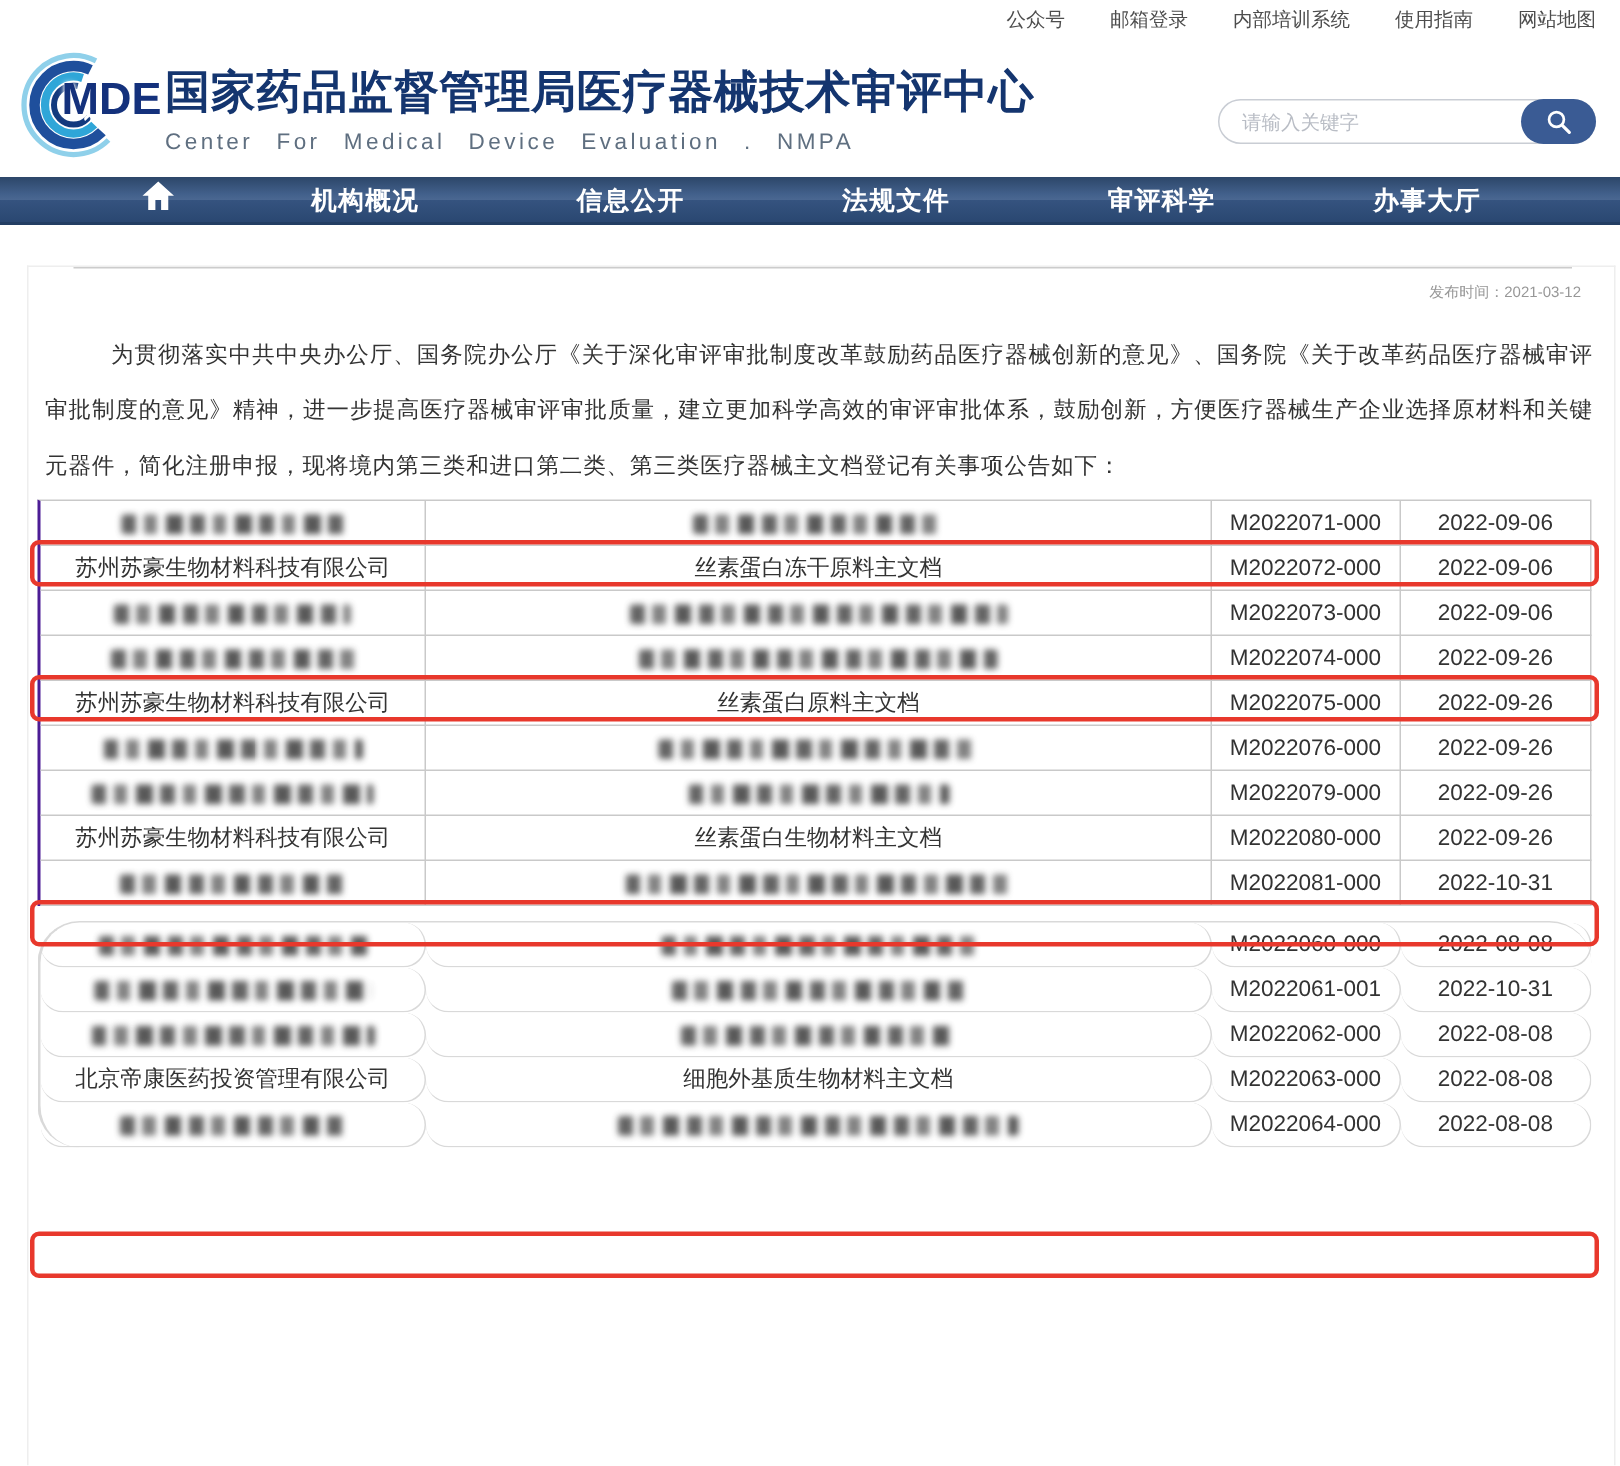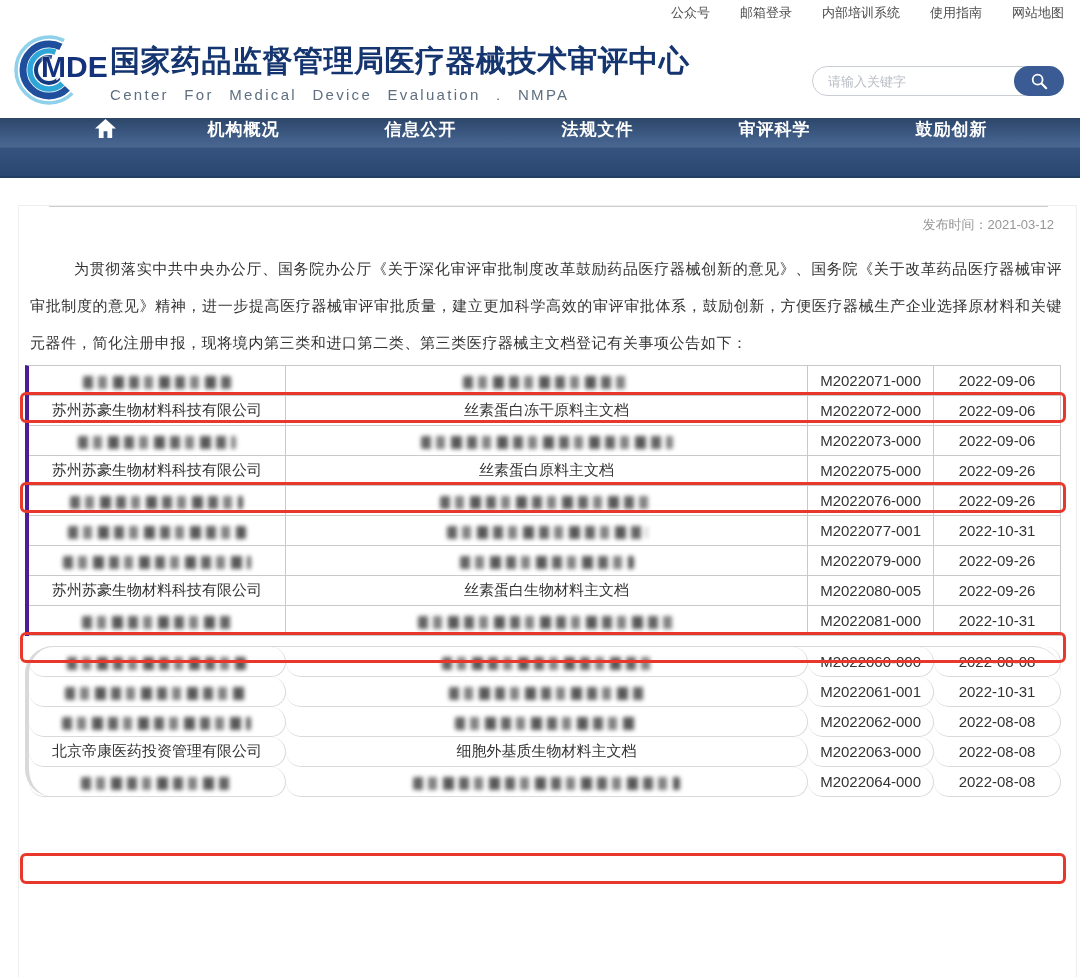--- a/index.html
+++ b/index.html
@@ -26,41 +26,41 @@
   
   .search { position: absolute; right: 16px; top: 40px; width: 252px; height: 30px;
     border: 1px solid #c9cdd4; border-radius: 16px; display: flex; align-items: stretch; background: #fff; }
   .search input { flex: 1; border: none; outline: none; background: transparent;
     padding-left: 15px; font-size: 13px; color: #555; border-radius: 16px; }
   .search input::placeholder { color: #b9bdc5; }
   .search-btn { width: 50px; margin: -1px; border: none; background: #3a5b94; border-radius: 16px;
     display: flex; align-items: center; justify-content: center; cursor: pointer; }
 
   
-  .nav { height: 60px; display: flex; padding: 0 40px 0 55px;
+  .nav { height: 32px; display: flex; align-items: center; padding: 0 40px 0 55px;
     background: linear-gradient(180deg, #2c4669 0%, #42608b 38%, #4a6791 50%, #35537f 52%, #2a4771 100%);
     border-bottom: 2px solid #233e63; }
   .nav-home { flex: 0 0 100px; text-align: center; cursor: pointer; }
   .nav-item { flex: 1; text-align: center; color: #fff; font-size: 17px; font-weight: 700;
     letter-spacing: 1px; cursor: pointer; }
 
   
   .panel { margin: 27px 3px 0 18px; border: 1px solid #eeeeee; border-bottom: none;
     min-height: 800px; background: #fff; }
   .article-title { text-align: center; padding: 26px 10px 16px; font-size: 21px; color: #333;
     letter-spacing: 1px; font-weight: 400; }
   .divider { height: 1px; background: #cccccc; margin: 0 28px 0 30px; }
-  .publish { text-align: right; color: #979797; font-size: 13px; padding: 9px 22px 0 0; }
+  .publish { text-align: right; color: #979797; font-size: 10px; padding: 9px 22px 0 0; }
   .para { margin: 16px 14px 4px 11px; font-size: 15px; color: #333; line-height: 37px;
     text-align: justify; text-indent: 44px; letter-spacing: 0.6px; }
 
   
   .table-zone { position: relative; margin: 2px 15px 0 6px; }
   table.doc-table { width: 100%; border-collapse: separate; border-spacing: 0; table-layout: fixed;
-    border-top: 1px solid #c9c9c9; border-left: 4px solid #4c1d95; }
+    border-top: 1px solid #c9c9c9; border-left: 2px solid #4c1d95; }
   table.doc-table td { border-right: 1px solid #c9c9c9; border-bottom: 1px solid #c9c9c9;
     height: 30px; text-align: center; vertical-align: middle; font-size: 15px; color: #333;
     padding: 0 4px; overflow: hidden; white-space: nowrap; }
   table.t2, table.t2 td { border-color: #d9d9d9; border-radius: 28px; }
   .table-gap { height: 10px; }
 
   .smudge { display: inline-block; height: 13px; border-radius: 2px; vertical-align: middle;
     background: repeating-linear-gradient(90deg, #3d3d3d 0 10px, rgba(0,0,0,0) 10px 15px,
       #636363 15px 24px, rgba(0,0,0,0) 24px 30px, #2f2f2f 30px 41px, rgba(0,0,0,0) 41px 46px);
     filter: blur(2px); opacity: .8; }
@@ -112,21 +112,21 @@
   <div class="nav-home">
     <svg width="23" height="21" viewBox="0 0 24 22">
       <path d="M12 1 L23 11 H19 V21 H14 V14 H10 V21 H5 V11 H1 Z" fill="#ffffff"></path>
     </svg>
   </div>
 
 <div class="nav-item">机构概况</div>
     <div class="nav-item">信息公开</div>
     <div class="nav-item">法规文件</div>
     <div class="nav-item">审评科学</div>
-    <div class="nav-item">鼓励创新</div>
+    <div class="nav-item">办事大厅</div>
   </div>
 
 <div class="panel">
   <div class="divider"></div>
   <div class="publish"><span>发布时间：</span><span>2021-03-12</span></div>
   <div class="para">为贯彻落实中共中央办公厅、国务院办公厅《关于深化审评审批制度改革鼓励药品医疗器械创新的意见》、国务院《关于改革药品医疗器械审评审批制度的意见》精神，进一步提高医疗器械审评审批质量，建立更加科学高效的审评审批体系，鼓励创新，方便医疗器械生产企业选择原材料和关键元器件，简化注册申报，现将境内第三类和进口第二类、第三类医疗器械主文档登记有关事项公告如下：</div>
 
   <div class="table-zone">
     <table class="doc-table" id="tbl0">
       <colgroup>
@@ -147,48 +147,48 @@
             <td>丝素蛋白冻干原料主文档</td>
             <td>M2022072-000</td>
             <td>2022-09-06</td>
           </tr>
           <tr>
             <td><span class="smudge" style="width: 158px;"></span></td>
             <td><span class="smudge" style="width: 252px;"></span></td>
             <td>M2022073-000</td>
             <td>2022-09-06</td>
           </tr>
+          <tr>
+            <td><span class="smudge" style="width: 163px;"></span></td>
+            <td><span class="smudge" style="width: 239px;"></span></td>
+            <td>M2022074-000</td>
+            <td>2022-09-26</td>
+          </tr>
           <tr class="hl">
             <td>苏州苏豪生物材料科技有限公司</td>
             <td>丝素蛋白原料主文档</td>
             <td>M2022075-000</td>
             <td>2022-09-26</td>
           </tr>
           <tr>
             <td><span class="smudge" style="width: 173px;"></span></td>
             <td><span class="smudge" style="width: 213px;"></span></td>
             <td>M2022076-000</td>
             <td>2022-09-26</td>
           </tr>
           <tr>
-            <td><span class="smudge" style="width: 178px;"></span></td>
-            <td><span class="smudge" style="width: 200px;"></span></td>
-            <td>M2022077-001</td>
-            <td>2022-10-31</td>
-          </tr>
-          <tr>
             <td><span class="smudge" style="width: 188px;"></span></td>
             <td><span class="smudge" style="width: 174px;"></span></td>
             <td>M2022079-000</td>
             <td>2022-09-26</td>
           </tr>
           <tr class="hl">
             <td>苏州苏豪生物材料科技有限公司</td>
             <td>丝素蛋白生物材料主文档</td>
-            <td>M2022080-005</td>
+            <td>M2022080-000</td>
             <td>2022-09-26</td>
           </tr>
           <tr>
             <td><span class="smudge" style="width: 150px;"></span></td>
             <td><span class="smudge" style="width: 258px;"></span></td>
             <td>M2022081-000</td>
             <td>2022-10-31</td>
           </tr>
         </tbody>
     </table>

